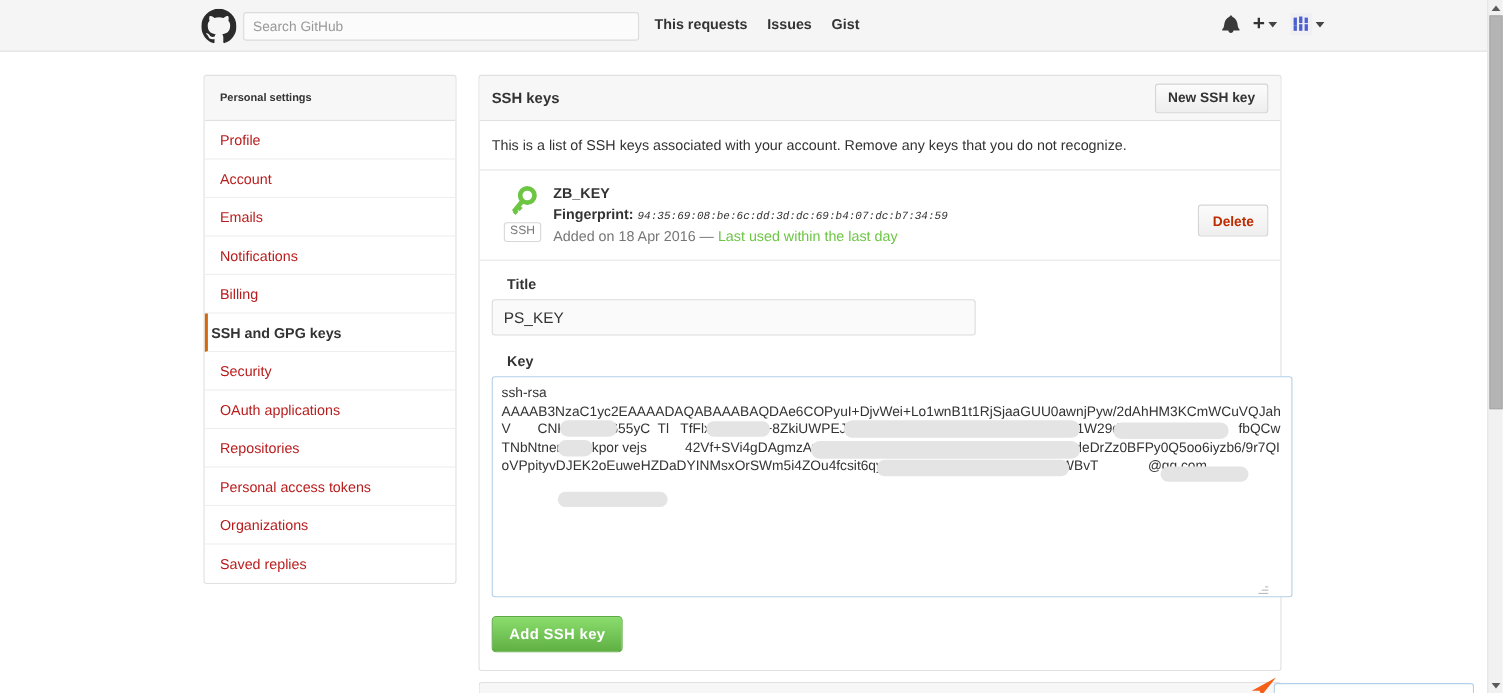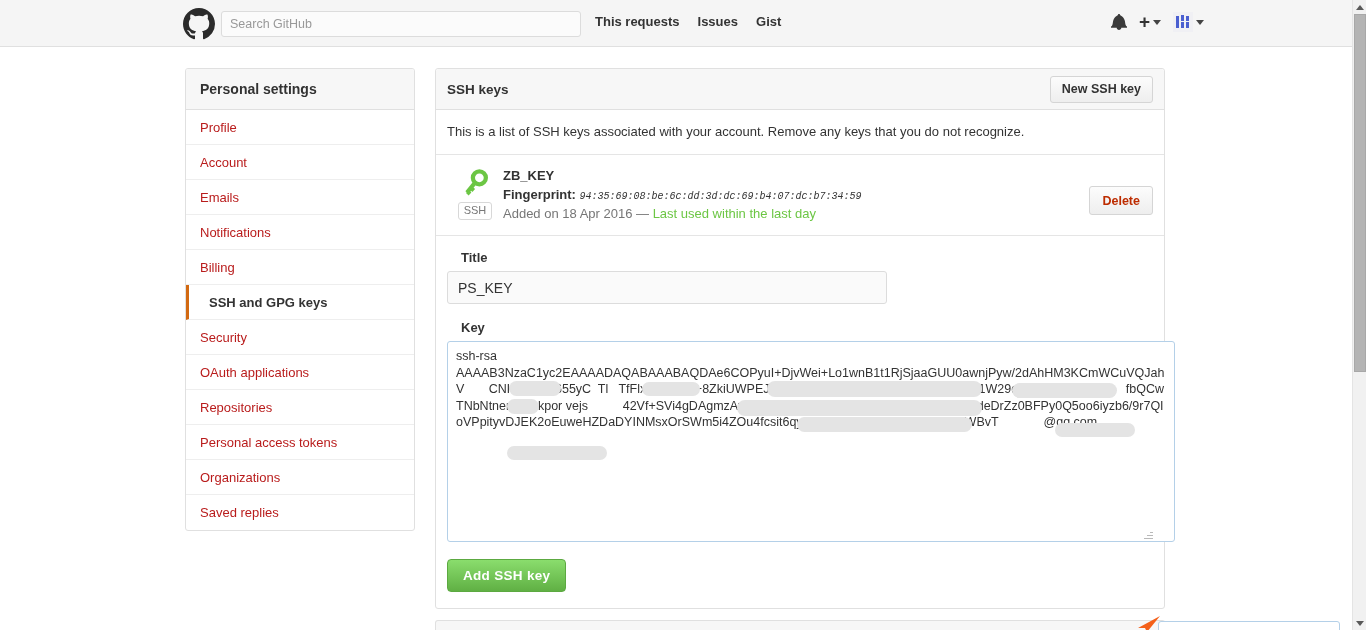--- a/index.html
+++ b/index.html
@@ -109,38 +109,38 @@
     border: 1px solid #e0e0e0;
     border-radius: 3px;
     background: #fff;
     overflow: hidden;
   }
   .sidebar-head {
     height: 41px; line-height: 41px;
     padding: 0 14px;
     background: #f7f7f7;
     border-bottom: 1px solid #e0e0e0;
-    font-size: 14px; font-weight: bold;
+    font-size: 10px; font-weight: bold;
     color: #333;
   }
   .sb-item {
     height: 35px; line-height: 35px;
     padding: 0 14px;
     font-size: 13px;
     color: #b91c1c;
     border-bottom: 1px solid #eeeeee;
     cursor: pointer;
     position: relative;
     white-space: nowrap;
   }
   .sb-item:last-child { border-bottom: none; }
   .sb-item.active {
     color: #333; font-weight: bold;
     border-left: 3px solid #d26911;
-    padding-left: 20px;
+    padding-left: 3px;
   }
 
   
   .main {
     position: absolute; left: 435px; top: 68px;
     width: 730px;
   }
   .panel {
     border: 1px solid #e0e0e0;
     border-radius: 3px;

